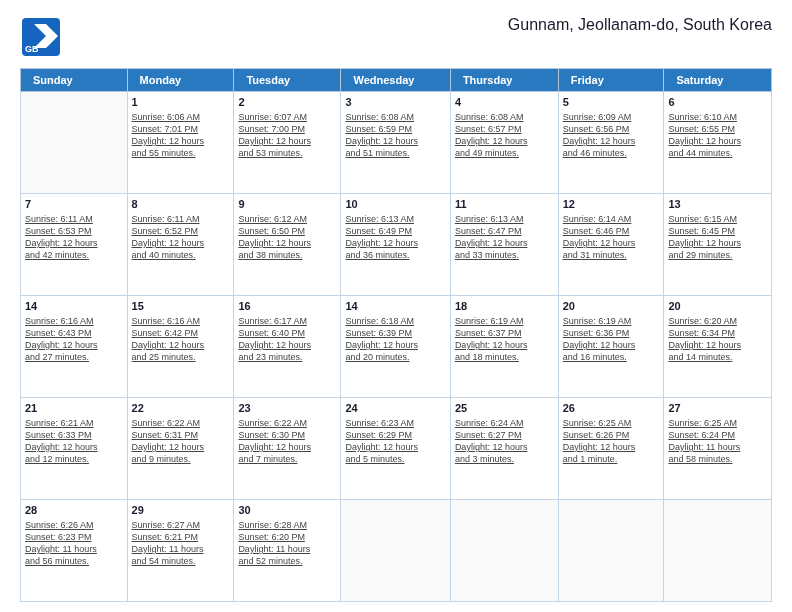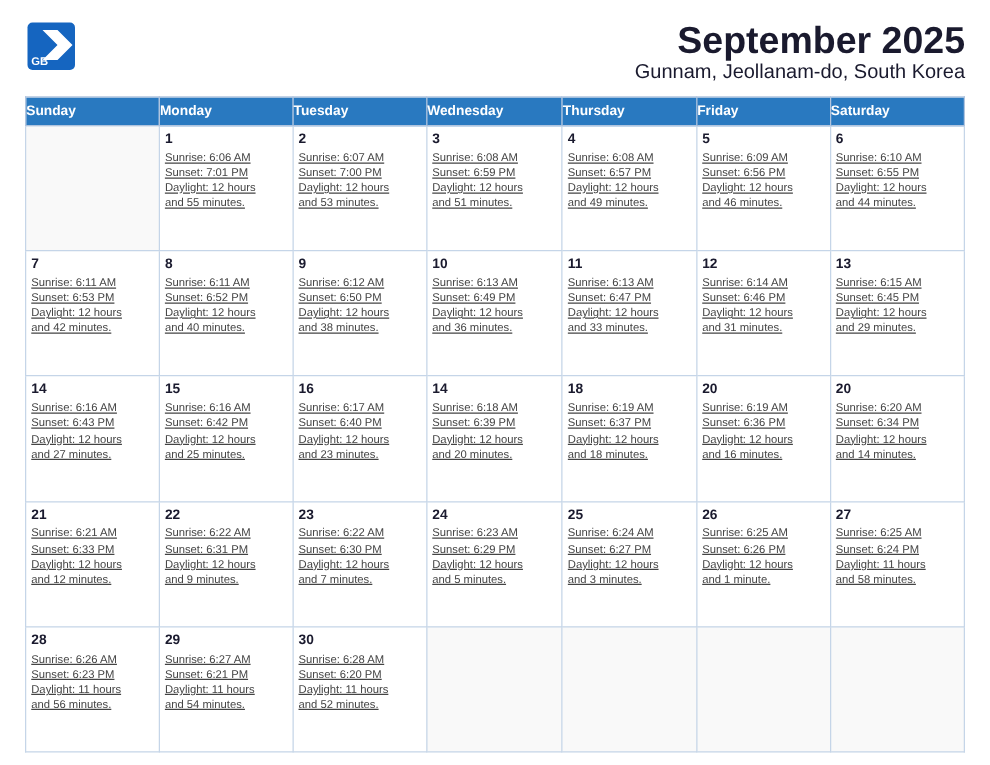--- a/index.html
+++ b/index.html
@@ -53,21 +53,21 @@
     }
     .calendar {
       width: 100%;
       border-collapse: collapse;
       flex: 1;
       font-size: 9.5px;
     }
     .calendar thead tr th {
       background: #2979c0;
       color: #fff;
-      padding: 5px 0;
+      padding: 5px 12px;
       text-align: left;
       font-size: 11px;
       font-weight: bold;
       border: 1px solid #b0c4de;
     }
     .calendar tbody tr td {
       border: 1px solid #c5d5e8;
       vertical-align: top;
       padding: 3px 4px;
       width: 113px;
@@ -98,21 +98,20 @@
 <div class="page">
   <div class="header">
     <div class="logo">
       <svg width="42" height="42" viewBox="0 0 42 42">
         <rect x="2" y="2" width="38" height="38" rx="4" fill="#1565c0"></rect>
         <polygon points="26,8 38,20 26,32 14,32 26,20 14,8" fill="white"></polygon>
         <text x="5" y="36" font-size="9" fill="white" font-family="Arial" font-weight="bold">GB</text>
       </svg>
     </div>
     <div class="title-block">
-      <h1>September 2025</h1>
       <h2>Gunnam, Jeollanam-do, South Korea</h2>
     </div>
   </div>
 
   <table class="calendar">
     <thead>
       <tr>
         <th>Sunday</th>
         <th>Monday</th>
         <th>Tuesday</th>

